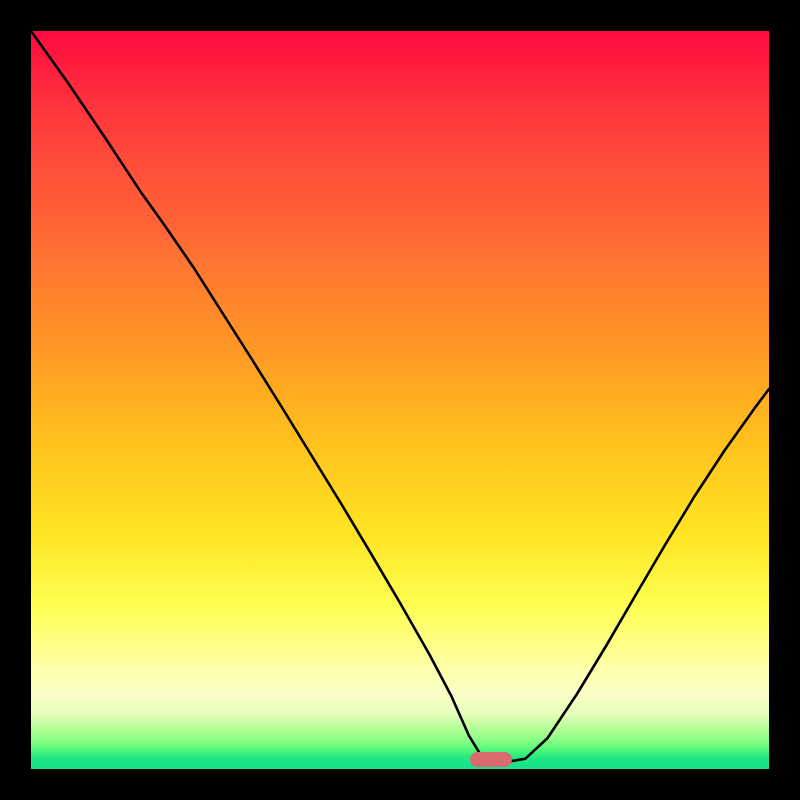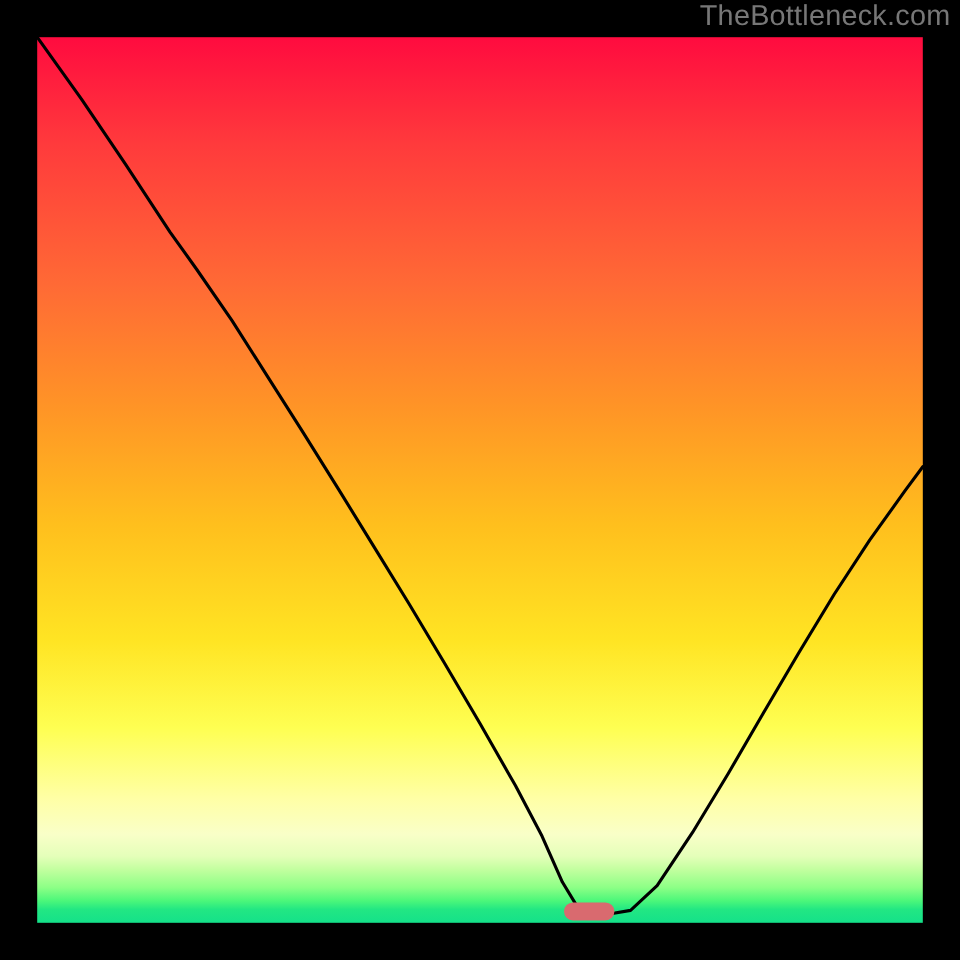--- a/index.html
+++ b/index.html
@@ -80,14 +80,13 @@
 <div class="frame">
 
   <div class="plot-area"></div>
 
   <svg class="curve-layer" viewBox="0 0 738 738" preserveAspectRatio="none">
     <path id="curve-path" fill="none" stroke="#000" stroke-width="2.6" stroke-linejoin="round" stroke-linecap="round" d="M0.00,0.00 L36.90,51.66 L73.80,106.27 L110.70,162.36 L132.84,193.36 L162.36,236.16 L191.88,282.65 L221.40,329.15 L250.92,376.38 L280.44,424.35 L309.96,472.32 L339.48,521.77 L369.00,571.95 L398.52,623.61 L420.66,665.68 L437.63,704.05 L450.18,724.72 L476.75,730.62 L494.46,727.67 L516.60,707.00 L546.12,662.72 L575.64,614.02 L605.16,563.09 L634.68,512.91 L664.20,464.20 L693.72,419.18 L723.24,377.86 L738.00,357.93"></path>
   </svg>
 
   <div class="marker" id="marker" style="left: 469.774px; top: 751.906px; width: 42px; height: 15px; background: rgb(217, 106, 111);"></div>
 
-  <div class="watermark">TheBottleneck.com</div>
 </div>
 
 </body></html>

